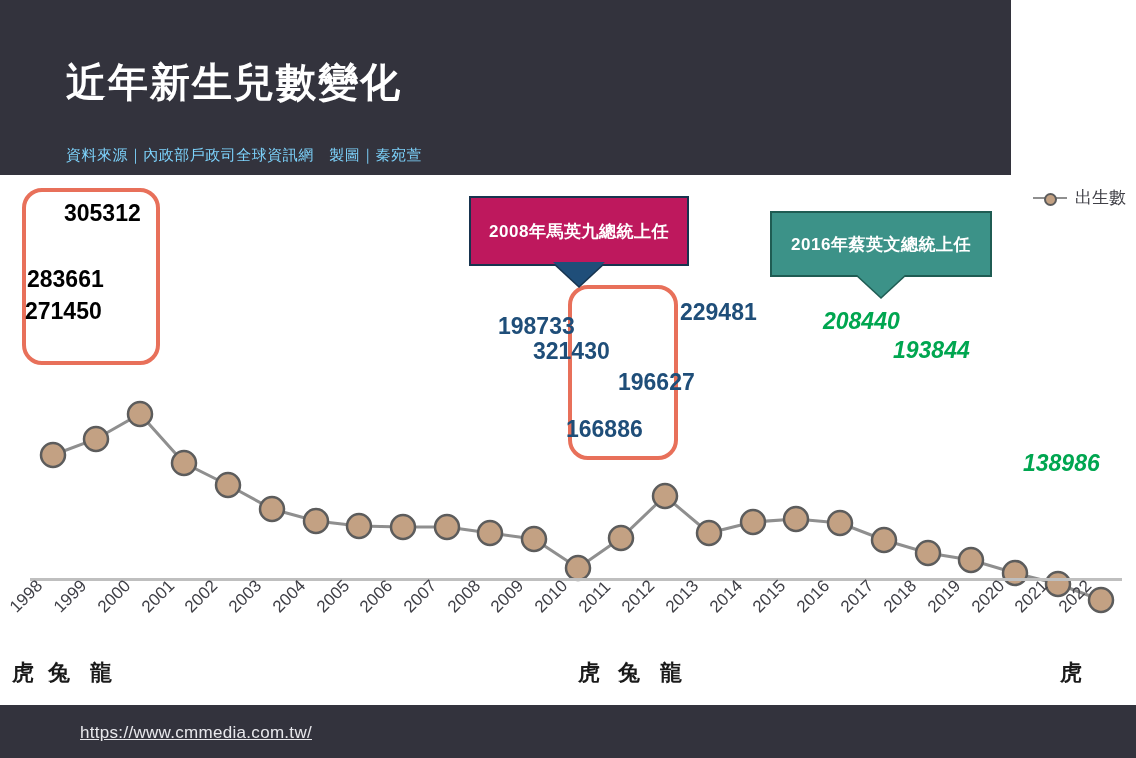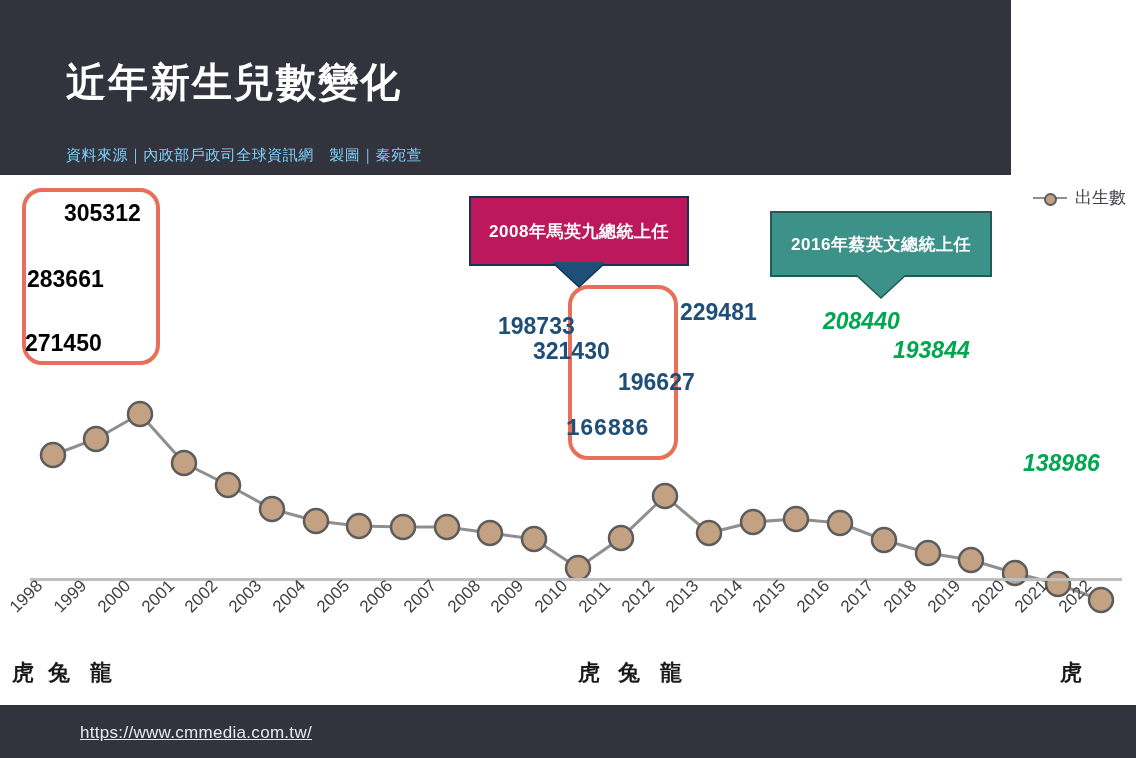--- a/index.html
+++ b/index.html
@@ -201,27 +201,27 @@
 
     <div class="callout callout-ma">
       <span>2008年馬英九總統上任</span>
       <span class="tail"></span>
     </div>
     <div class="callout callout-tsai">
       <span>2016年蔡英文總統上任</span>
       <span class="tail"></span>
     </div>
 
-    <div class="dlabel black" style="left:25px;top:125px;margin-top:32px;">271450</div>
+    <div class="dlabel black" style="left:25px;top:125px;">271450</div>
     <div class="dlabel black" style="left:27px;top:53px;margin-top:40px;">283661</div>
     <div class="dlabel black" style="left:64px;top:27px;">305312</div>
 
     <div class="dlabel blue" style="left:498px;top:140px;">198733</div>
     <div class="dlabel blue" style="left:533px;top:165px;">321430</div>
-    <div class="dlabel blue" style="left:566px;top:243px;font-family:Liberation Mono, monospace;">166886</div>
+    <div class="dlabel blue" style="left:566px;top:243px;">166886</div>
     <div class="dlabel blue" style="left:618px;top:196px;">196627</div>
     <div class="dlabel blue" style="left:680px;top:126px;">229481</div>
 
     <div class="dlabel green" style="left:823px;top:135px;">208440</div>
     <div class="dlabel green" style="left:893px;top:164px;">193844</div>
     <div class="dlabel green" style="left:1023px;top:277px;">138986</div>
 
     <div class="axis-line"></div>
 
     <div class="xticks">

